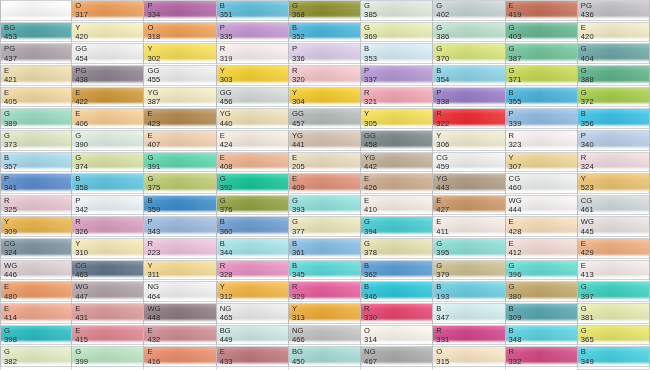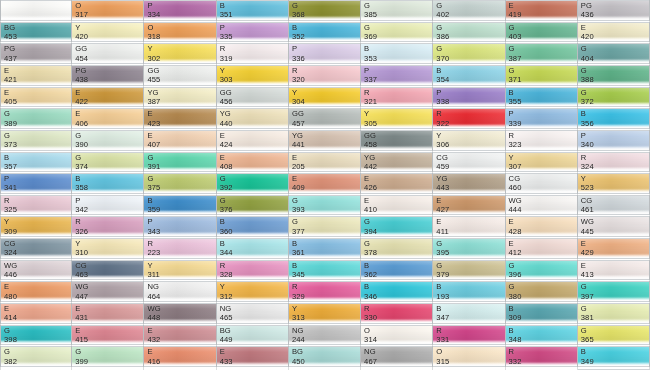--- a/index.html
+++ b/index.html
@@ -1048,21 +1048,21 @@
         <div class="swatch" style="background: rgb(207, 234, 230);"></div>
         <div class="label">
           <span class="fam">BG</span>
           <span class="num">449</span>
         </div>
       </div>
       <div class="cell">
         <div class="swatch" style="background: rgb(196, 196, 196);"></div>
         <div class="label">
           <span class="fam">NG</span>
-          <span class="num">244</span>
+          <span class="num">466</span>
         </div>
       </div>
       <div class="cell">
         <div class="swatch" style="background: rgb(251, 246, 239);"></div>
         <div class="label">
           <span class="fam">O</span>
           <span class="num">314</span>
         </div>
       </div>
       <div class="cell">

